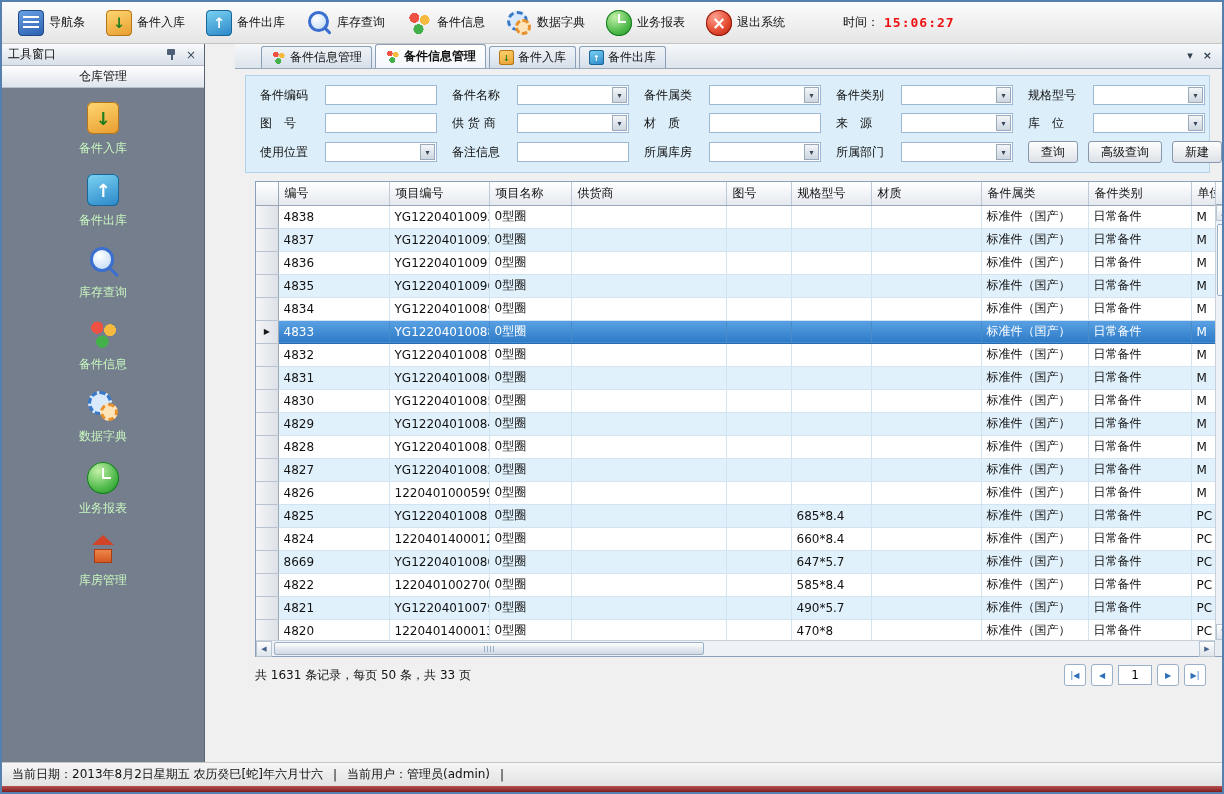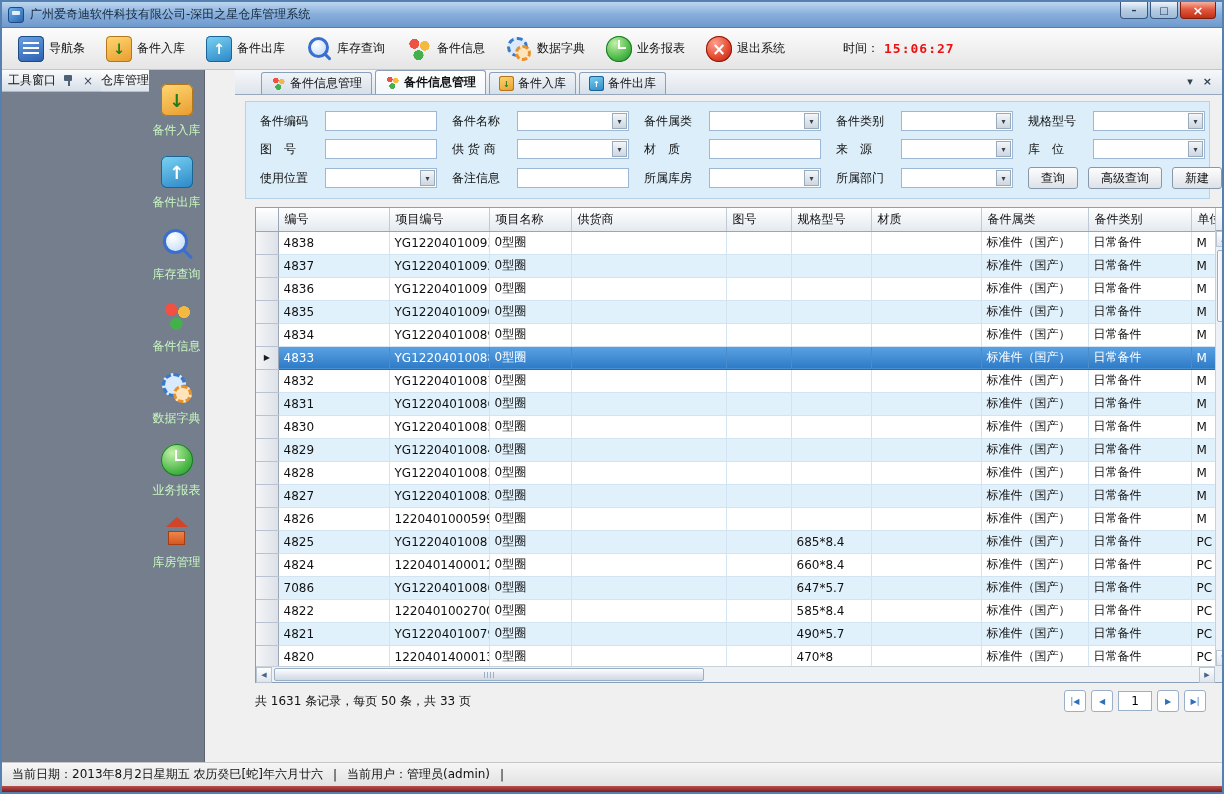--- a/index.html
+++ b/index.html
@@ -46,21 +46,21 @@
   .ic-business-report-icon{background:radial-gradient(circle at 35% 28%,#c2f0a8,#4cb848 60%,#1f8e2c);border-radius:50%;box-shadow:inset 0 0 0 1px #177a22;}
   .ic-business-report-icon::before{content:"";position:absolute;left:46%;top:18%;width:2px;height:34%;background:#fff;}
   .ic-business-report-icon::after{content:"";position:absolute;left:46%;top:46%;width:30%;height:2px;background:#fff;}
   .ic-exit-system-icon{background:radial-gradient(circle at 35% 28%,#ffa090,#e44c32 55%,#a81c0c);border-radius:50%;box-shadow:inset 0 0 0 1px #8e1808;}
   .ic-exit-system-icon::before{content:"×";color:#fff;font-weight:bold;font-size:1.05em;}
   .ic-warehouse-icon::before{content:"";position:absolute;top:2%;left:50%;transform:translateX(-50%);border-left:.55em solid transparent;border-right:.55em solid transparent;border-bottom:.5em solid #d24428;}
   .ic-warehouse-icon::after{content:"";position:absolute;top:46%;left:22%;width:56%;height:44%;background:linear-gradient(#f08a4c,#d2541e);box-shadow:inset 0 0 0 1px #a83c14;}
 
   
   .main{flex:1;display:flex;min-height:0;}
-  .sidebar{flex:0 0 203px;background:#747e8c;border-right:1px solid #5a6270;display:flex;}
+  .sidebar{flex:0 0 203px;background:#747e8c;border-right:1px solid #5a6270;display:flex;flex-direction:column;}
   .sidebar-header{height:22px;background:linear-gradient(#fafbfc,#d7dfe8);border-bottom:1px solid #b0b8c4;display:flex;align-items:center;gap:6px;padding:0 6px;}
   .sh-title{flex:1;}
   .pin-icon{width:13px;height:13px;position:relative;}
   .pin-icon::before{content:"";position:absolute;left:2px;top:1px;width:8px;height:6px;background:#4e6078;border-radius:1px;}
   .pin-icon::after{content:"";position:absolute;left:6px;top:7px;width:2px;height:5px;background:#4e6078;}
   .sb-close{width:14px;text-align:center;color:#3c4a5c;font-size:12px;line-height:12px;}
   .sb-close::before{content:"×";}
   .sidebar-section{height:22px;background:linear-gradient(#fefefe,#dfe5ec);border-bottom:1px solid #b8c0cc;display:flex;align-items:center;justify-content:center;text-align:center;}
   .side-items{flex:1;display:flex;flex-direction:column;align-items:center;padding-top:14px;gap:17px;overflow:hidden;}
   .side-item{display:flex;flex-direction:column;align-items:center;gap:6px;}
@@ -130,29 +130,20 @@
   .export-btns{display:flex;gap:12px;margin-left:22px;}
   .content-filler{flex:1;}
   .statusbar{flex:0 0 24px;background:linear-gradient(#f6f6f6,#e2e2e2);border-top:1px solid #c6c6c6;display:flex;align-items:center;gap:10px;padding:0 10px;margin-top:auto;}
   .red-band{flex:0 0 6px;background:linear-gradient(#b85050,#7e1d1d);}
 </style>
 </head>
 <body>
 
 <div class="window">
 
-  <div class="titlebar">
-    <span class="app-icon"></span>
-    <span class="title-text">广州爱奇迪软件科技有限公司-深田之星仓库管理系统</span>
-    <div class="win-btns">
-      <span class="win-btn win-min"></span>
-      <span class="win-btn win-max"></span>
-      <span class="win-btn win-close"></span>
-    </div>
-  </div>
 
 
   <div class="toolbar">
     <div class="tool-items" id="tool-items">
         <div class="tool-btn">
     <span class="icon ticon ic-nav-bars-icon"></span>
     <span class="tlabel">导航条</span>
   </div>
         <div class="tool-btn">
     <span class="icon ticon ic-parts-inbound-icon"></span>
@@ -569,21 +560,21 @@
                   <td></td>
                   <td></td>
                   <td>660*8.4</td>
                   <td></td>
                   <td>标准件（国产）</td>
                   <td>日常备件</td>
                   <td>PC</td>
                 </tr>
                 <tr class="alt">
                   <td class="selcell"></td>
-                  <td>7086</td>
+                  <td>8669</td>
                   <td>YG12204010080</td>
                   <td>0型圈</td>
                   <td></td>
                   <td></td>
                   <td>647*5.7</td>
                   <td></td>
                   <td>标准件（国产）</td>
                   <td>日常备件</td>
                   <td>PC</td>
                 </tr>

